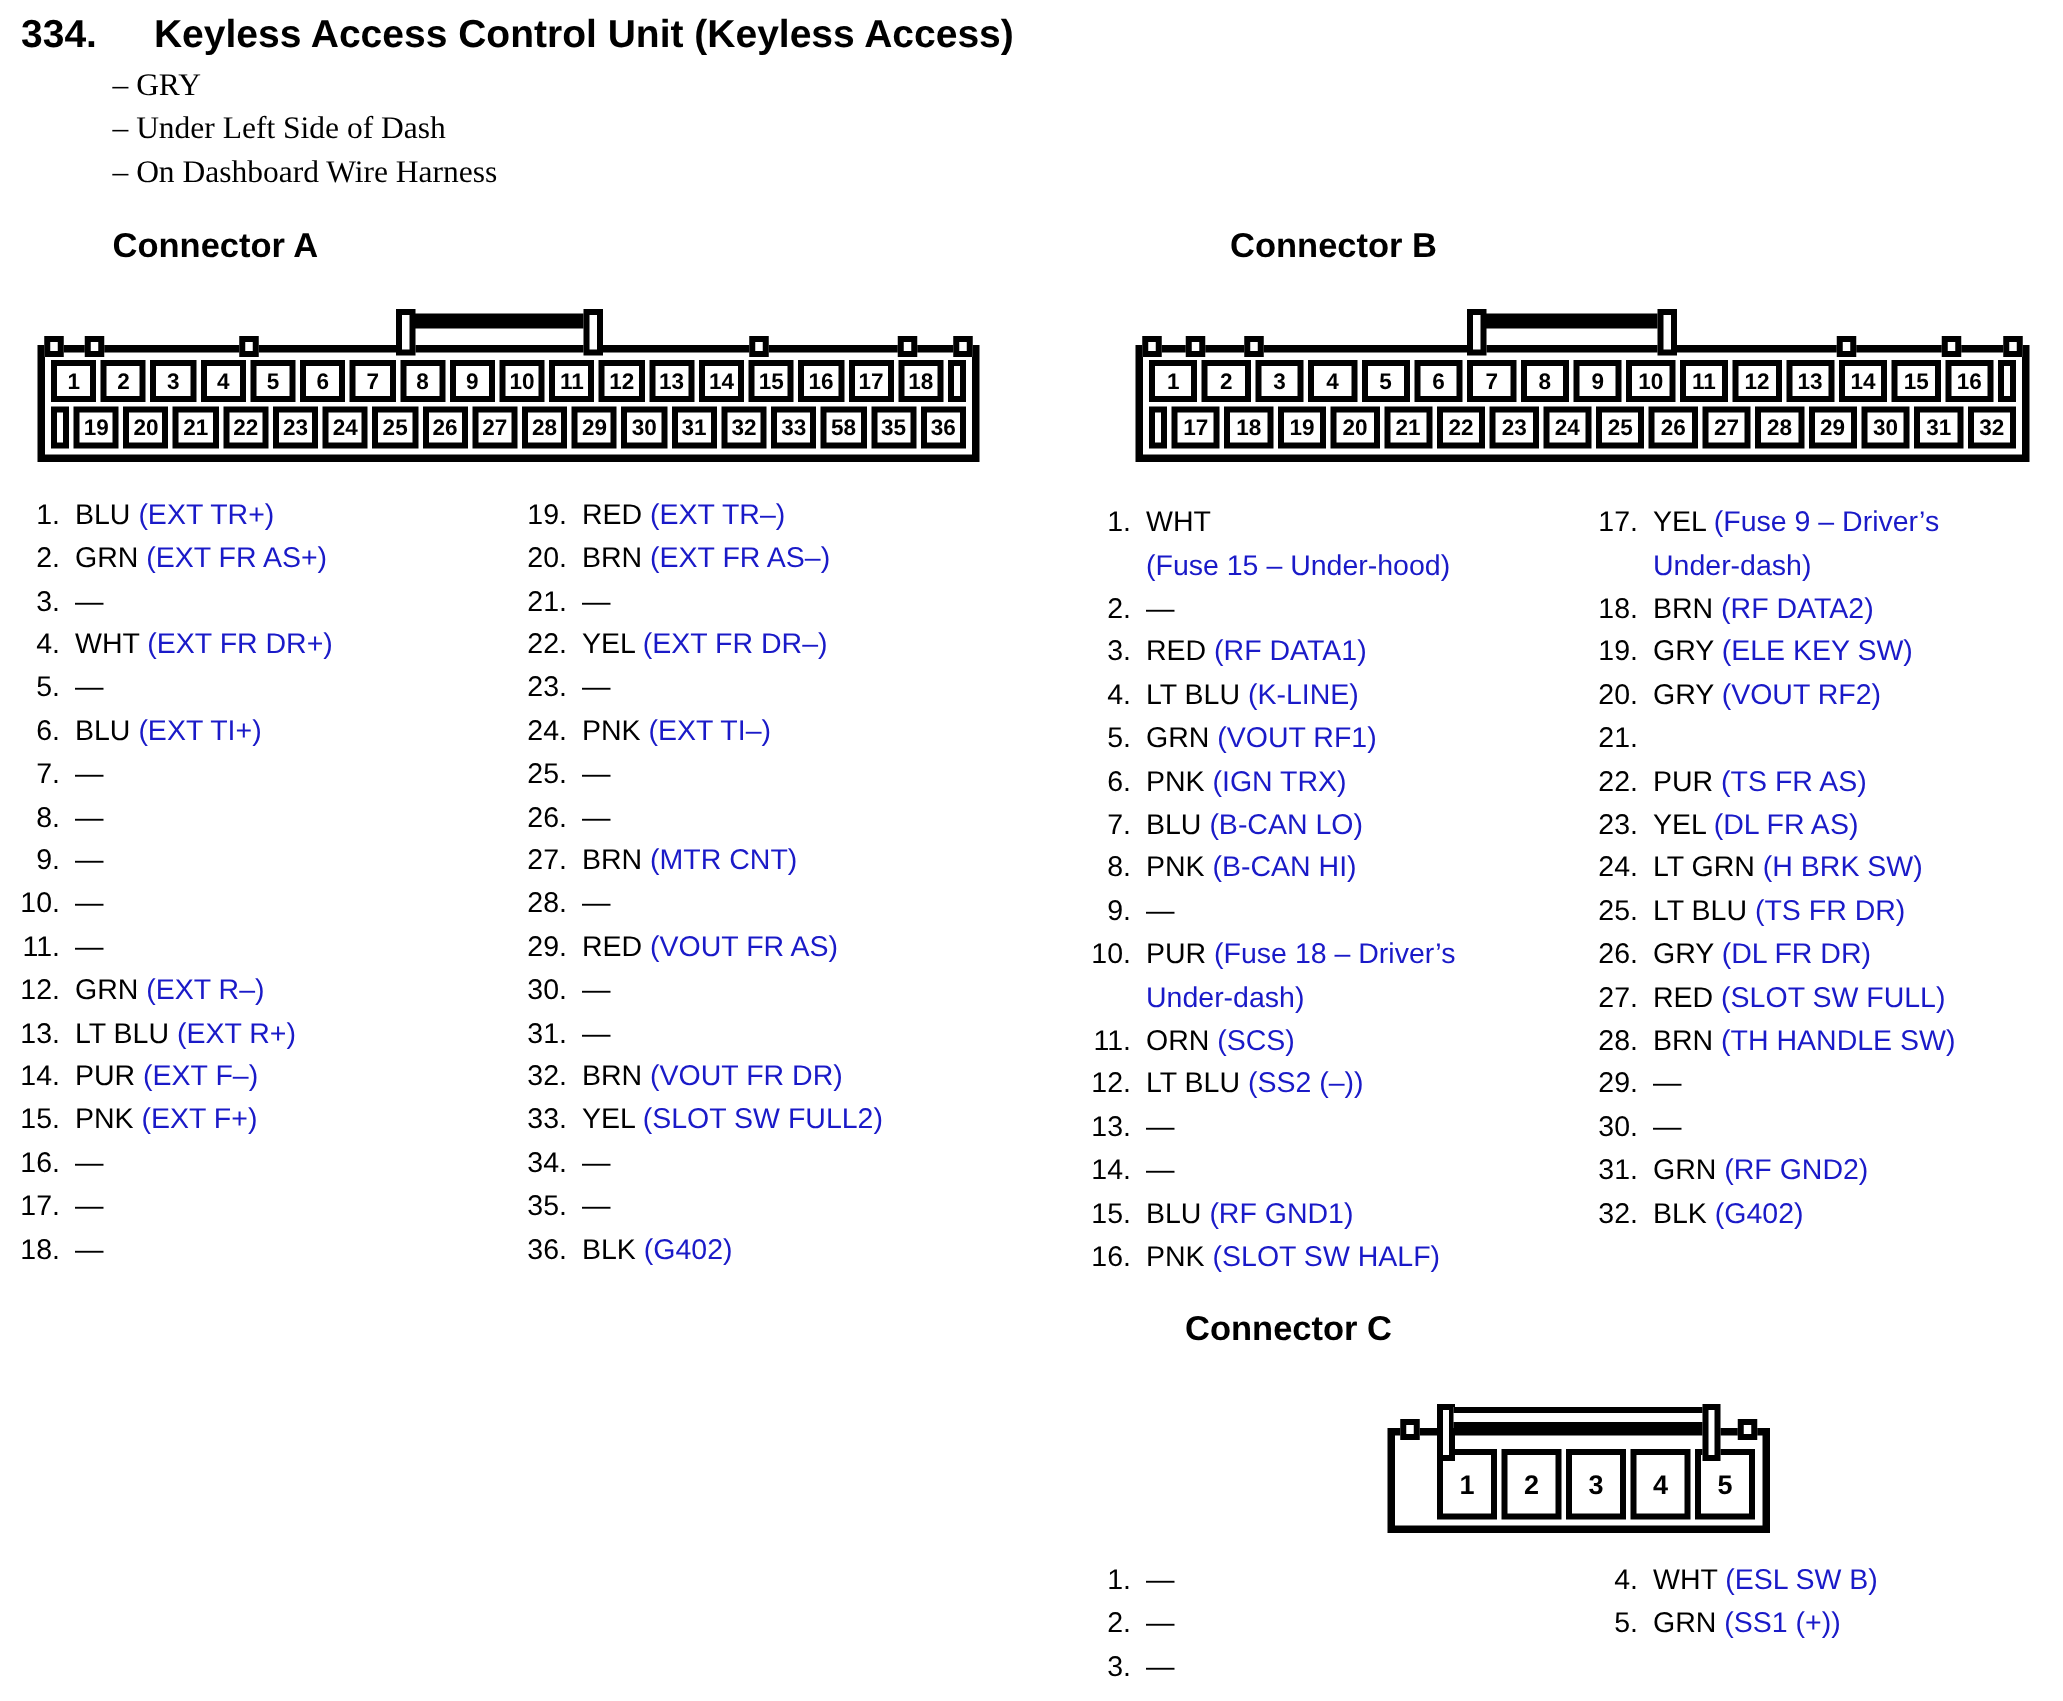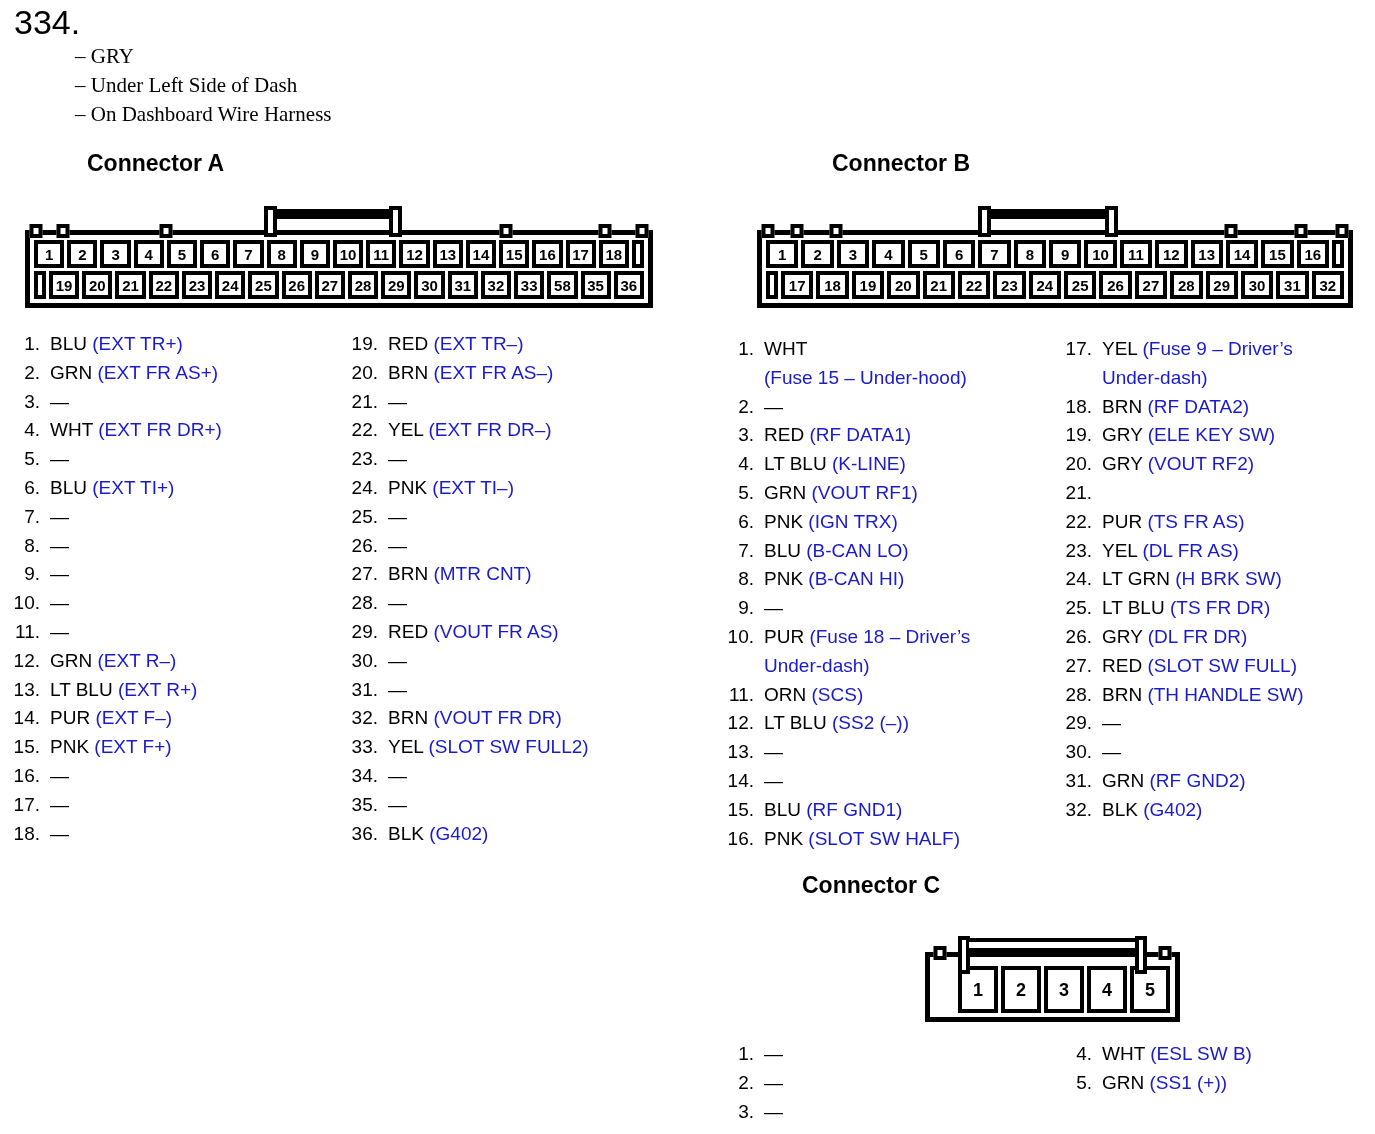--- a/index.html
+++ b/index.html
@@ -2,27 +2,27 @@
 <html style="--signal-blue: #1a1ac8;"><head>
 <meta charset="utf-8">
 <style>
   * { margin:0; padding:0; box-sizing:border-box; }
   html,body { background:#ffffff; }
   .page {
     position:relative; width:1375px; height:1134px; background:#fff;
     font-family:"Liberation Sans","DejaVu Sans",sans-serif; color:#000; overflow:hidden;
   }
   
-  .title-row { position:absolute; left:14px; top:6px; display:flex; font-weight:400; font-size:34px; line-height:32px;gap:24px; }
+  .title-row { position:absolute; left:14px; top:6px; display:flex; font-weight:700; font-size:26px; line-height:32px;gap:24px; }
   .title-num { min-width:49px; margin-right:14px; }
   .bullets { position:absolute; left:75px; top:42px; font-size:21px; line-height:29px; }
   .bullet { white-space:nowrap;font-family:Liberation Serif, serif; }
 
   
-  .conn-heading { position:absolute; font-weight:700; font-size:23px;margin-left:12px; }
+  .conn-heading { position:absolute; font-weight:700; font-size:23px; }
   #connA-h { left:75px; top:150px; }
   #connB-h { left:820px; top:150px; }
   #connC-h { left:790px; top:872px; }
 
   
   .conn-diagram { position:absolute; }
   #connA-d { left:25px;  top:206px; width:628px; height:102px; }
   #connB-d { left:757px; top:206px; width:596px; height:102px; }
   #connC-d { left:925px; top:936px; width:255px; height:86px; }
 
@@ -70,20 +70,21 @@
   .wire { color:#000; }
   .signal { color:var(--signal-blue, #1a1ac8); }
 </style>
 </head>
 <body>
 
 <div class="page">
 
   <div class="title-row">
     <span class="title-num">334.</span>
+    <span class="title-text">Keyless Access Control Unit (Keyless Access)</span>
   </div>
   <div class="bullets">
       <div class="bullet">– GRY</div>
       <div class="bullet">– Under Left Side of Dash</div>
       <div class="bullet">– On Dashboard Wire Harness</div>
     </div>
 
   <div class="conn-heading" id="connA-h">Connector A</div>
   <div class="conn-heading" id="connB-h">Connector B</div>
   <div class="conn-heading" id="connC-h">Connector C</div>

